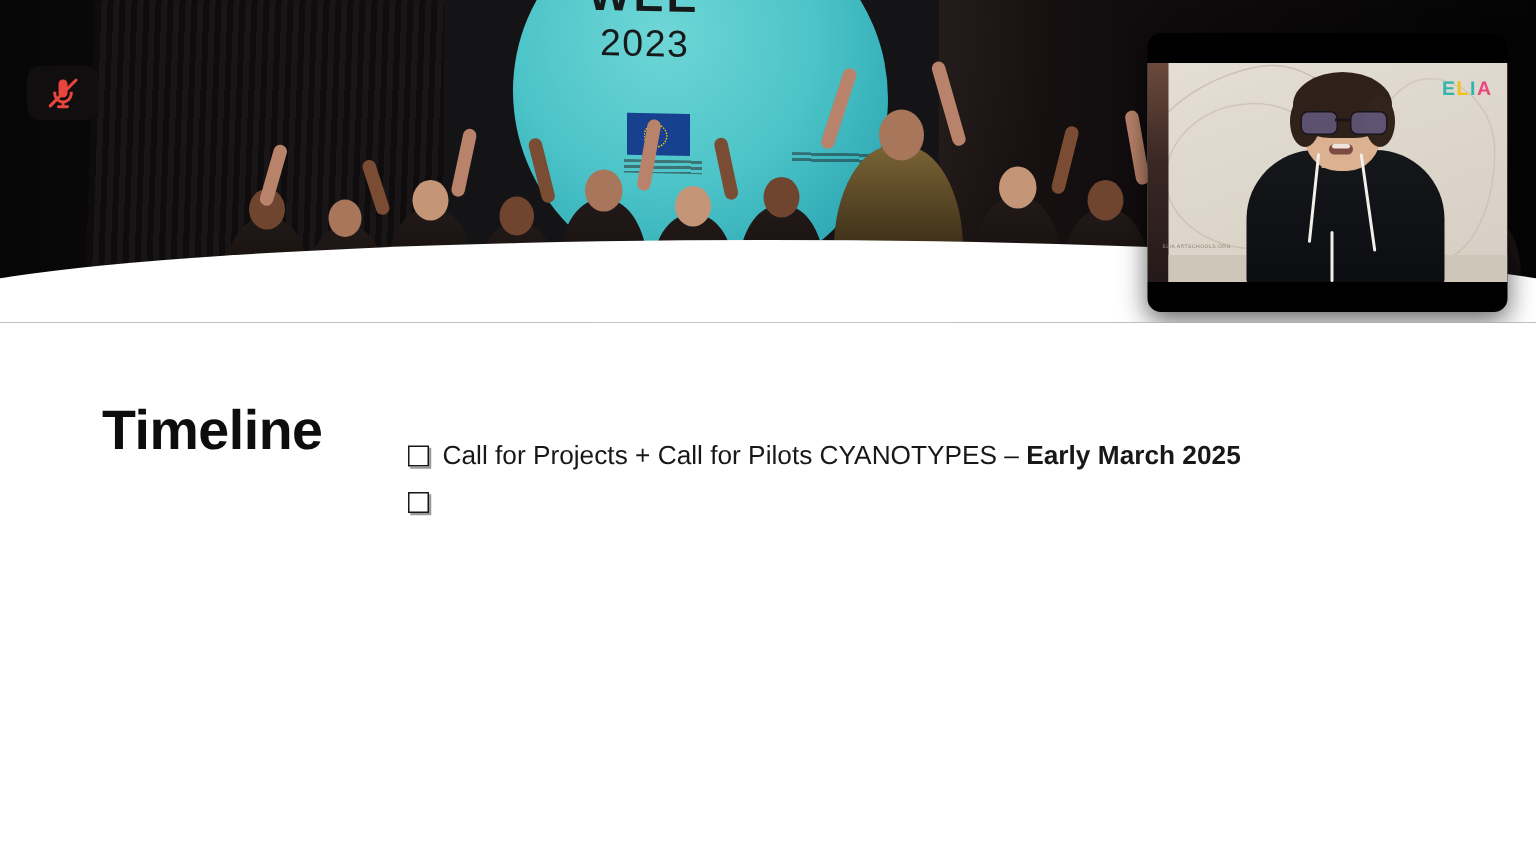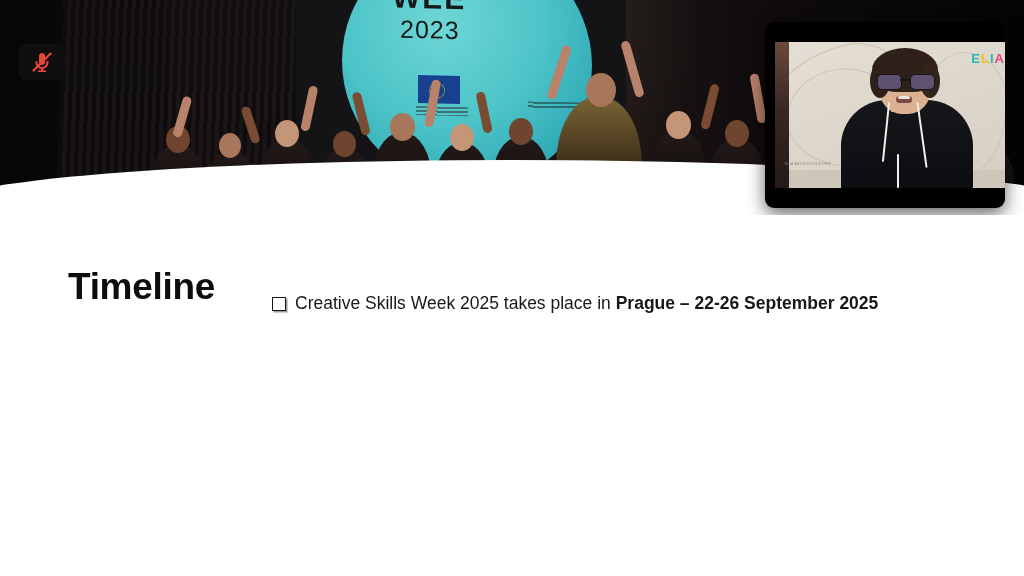--- a/index.html
+++ b/index.html
@@ -49,21 +49,21 @@
     border-radius:50% 50% 0 0 / 46px 46px 0 0;}
 
   
   .mute-badge{position:absolute;left:18px;top:44px;width:48px;height:36px;border-radius:9px;
     background:rgba(18,16,17,.82);display:flex;align-items:center;justify-content:center;}
   .mute-badge svg{display:block;}
 
   
   .cam{position:absolute;left:765px;top:22px;width:240px;height:186px;background:#000;border-radius:9px;
     box-shadow:0 6px 18px rgba(0,0,0,.6);overflow:hidden;}
-  .cam-video{position:absolute;left:10px;top:20px;width:240px;height:146px;overflow:hidden;
+  .cam-video{position:absolute;left:0;top:20px;width:240px;height:146px;overflow:hidden;
     background:linear-gradient(160deg,#e4ded4 0%,#ded7cc 45%,#d6cec2 100%);}
   .cam-swirl{position:absolute;left:-10px;top:4px;width:160px;height:140px;
     border-radius:60% 40% 55% 45%/50% 60% 40% 50%;
     border:1px solid rgba(160,145,125,.35);transform:rotate(-12deg);}
   .cam-swirl2{position:absolute;left:12px;top:26px;width:110px;height:96px;
     border-radius:55% 45% 50% 50%/55% 50% 50% 45%;border:1px solid rgba(160,145,125,.28);transform:rotate(8deg);}
   .cam-swirl3{position:absolute;right:8px;top:10px;width:86px;height:120px;
     border-radius:50% 50% 45% 55%/60% 40% 60% 40%;border:1px solid rgba(160,145,125,.22);}
   .cam-sidebar{position:absolute;left:0;top:0;width:14px;height:146px;
     background:linear-gradient(180deg,#6b4a3c 0%,#3a2724 45%,#241a19 100%);}
@@ -210,18 +210,21 @@
       <div class="cam-wm">ELIA ARTSCHOOLS.ORG</div>
     </div>
   </div>
 
   <div class="slide">
     <div class="title">Timeline</div>
 
     <div class="bullets">
       <div class="bullet">
         <span class="cb"></span>
-        <span><span>Creative Skills Week 2025 takes place in </span><b>Prague – 22-26 September 2025</b></span>
+        <span><span>Call for Projects + Call for Pilots CYANOTYPES – </span><b>Early March 2025</b></span>
+      </div>
+      <div class="bullet">
+        <span class="cb"></span>
       </div>
     </div>
 
   </div>
 </div>
 
 </body></html>

